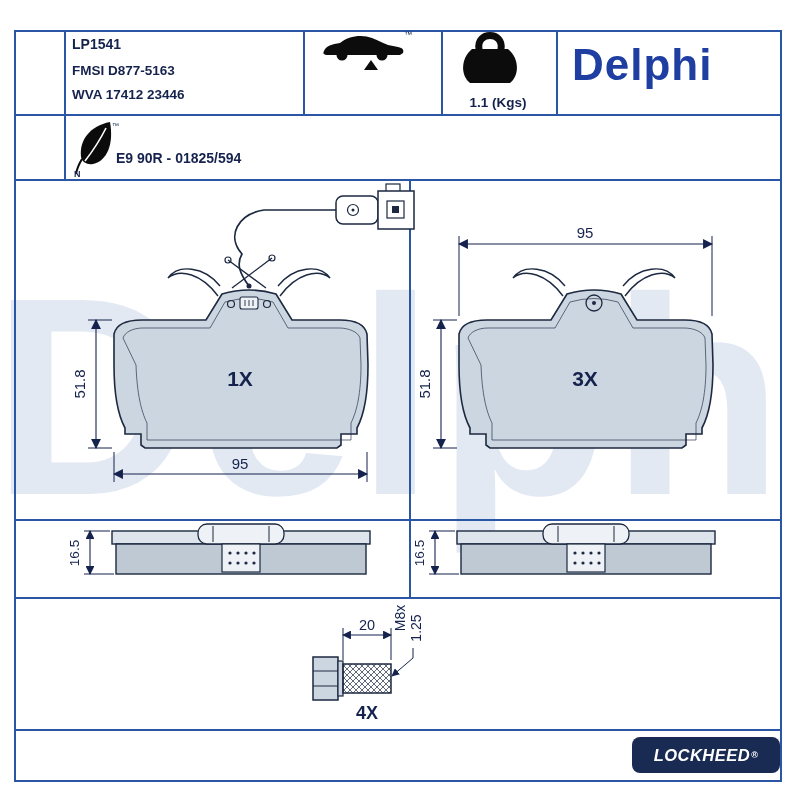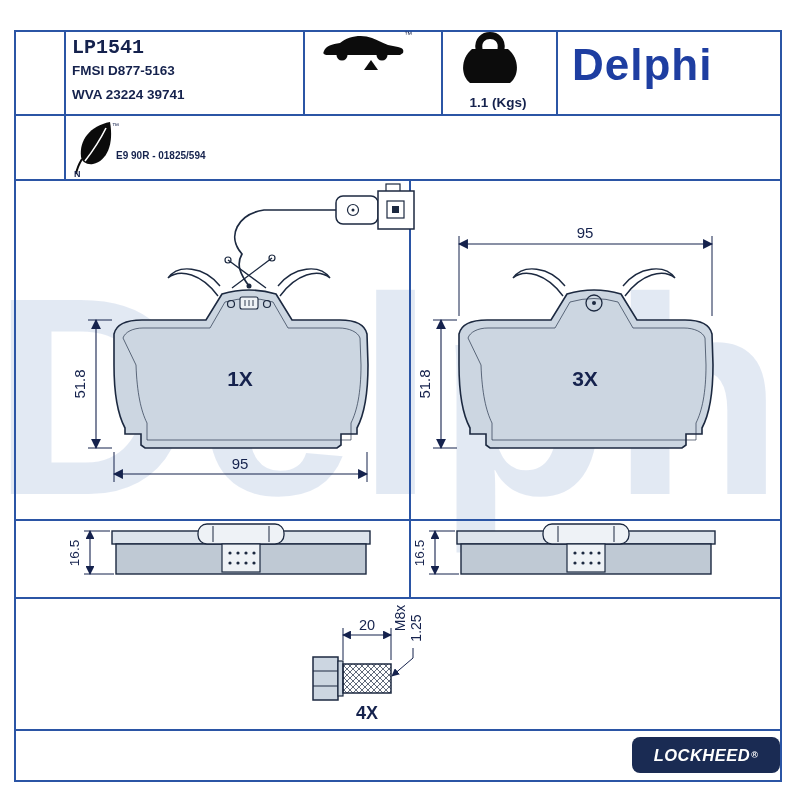--- a/index.html
+++ b/index.html
@@ -9,26 +9,26 @@
   .frame{position:absolute;left:14px;top:30px;width:768px;height:752px;
          border:2.5px solid #2b55a5;box-sizing:border-box;z-index:1;}
   .gl{position:absolute;background:#2b55a5;z-index:1;}
   
   .watermark{position:absolute;left:-8px;top:232px;width:812px;height:345px;
              overflow:hidden;z-index:0;pointer-events:none;}
   .watermark span{display:block;font-size:282px;line-height:330px;font-weight:bold;
                   letter-spacing:2px;color:#2a5cab;opacity:0.13;white-space:nowrap;}
   
   .hdr-txt{position:absolute;z-index:2;font-weight:bold;}
-  .pn{left:72px;top:36px;font-size:20px;font-family:Liberation Mono, monospace;}
+  .pn{left:72px;top:36px;font-size:14px;}
   .fmsi{left:72px;top:63px;font-size:13.5px;}
   .wva{left:72px;top:87px;font-size:13.5px;}
   .weight-label{left:440px;top:95px;width:116px;text-align:center;font-size:13.5px;}
   .brand{left:572px;top:40px;font-size:44px;color:#1e3ea1;letter-spacing:1px;}
-  .approval{left:116px;top:150px;font-size:10px;}
+  .approval{left:116px;top:150px;font-size:14px;}
   .abs{position:absolute;z-index:2;}
   svg text{font-family:"Liberation Sans",sans-serif;fill:#15224d;}
   .dimtxt{font-size:15px;}
   .qty{font-size:21px;font-weight:bold;}
   
   .lockheed{position:absolute;left:632px;top:737px;width:148px;height:36px;z-index:2;
             background:#1a2b53;border-radius:8px;display:flex;align-items:center;
             justify-content:center;color:#fff;font-weight:bold;font-style:italic;
             font-size:16.5px;letter-spacing:.5px;}
   .lockheed sup{font-size:9px;font-style:normal;margin-left:1px;}
@@ -49,21 +49,21 @@
   <div class="gl" style="left:14px;top:597px;width:768px;height:2px"></div>
   <div class="gl" style="left:14px;top:729px;width:768px;height:2px"></div>
   <div class="gl" style="left:64px;top:30px;width:2px;height:151px"></div>
   <div class="gl" style="left:303px;top:30px;width:2px;height:86px"></div>
   <div class="gl" style="left:441px;top:30px;width:2px;height:86px"></div>
   <div class="gl" style="left:556px;top:30px;width:2px;height:86px"></div>
   <div class="gl" style="left:409px;top:179px;width:2px;height:420px"></div>
 
   <div class="hdr-txt abs pn">LP1541</div>
   <div class="hdr-txt abs fmsi">FMSI D877-5163</div>
-  <div class="hdr-txt abs wva">WVA 23224 39741</div>
+  <div class="hdr-txt abs wva">WVA 17412 23446</div>
   <div class="hdr-txt abs weight-label">1.1 (Kgs)</div>
   <div class="hdr-txt abs brand">Delphi</div>
   <div class="hdr-txt abs approval">E9 90R - 01825/594</div>
 
   <svg class="abs" style="left:318px;top:26px" width="96" height="46" viewBox="0 0 96 46">
     <path d="M 6,25 C 8,20 14,18 22,17 C 30,10 44,8 54,12 C 60,14 64,17 70,19 L 80,21 C 85,22 86,24 85,27 L 82,29 L 8,29 C 5,28 5,27 6,25 Z" fill="#0c0c0c"></path>
     <circle cx="24" cy="29" r="5.5" fill="#0c0c0c"></circle>
     <circle cx="64" cy="29" r="5.5" fill="#0c0c0c"></circle>
     <polygon points="46,44 60,44 53,34" fill="#0c0c0c"></polygon>
     <text x="86" y="11" font-size="8">™</text>

